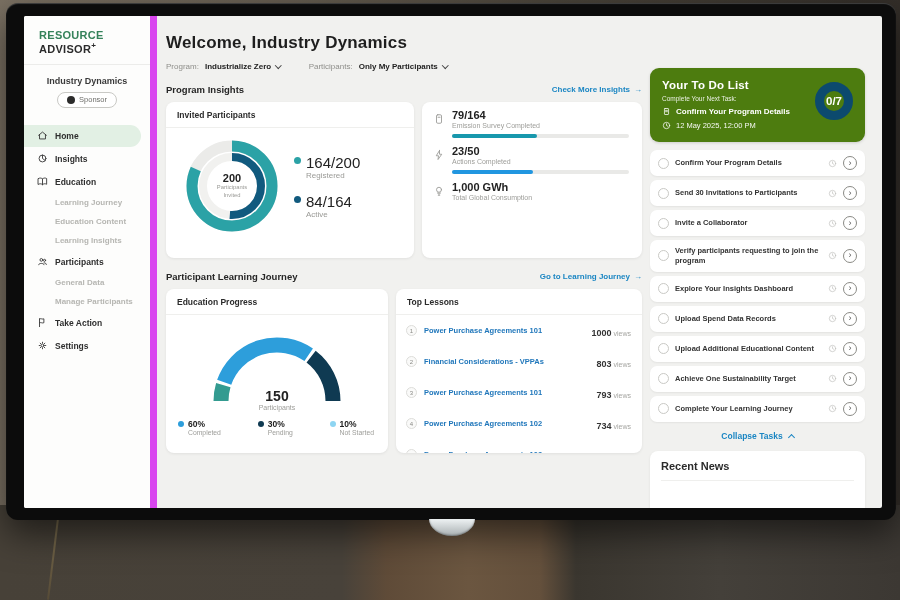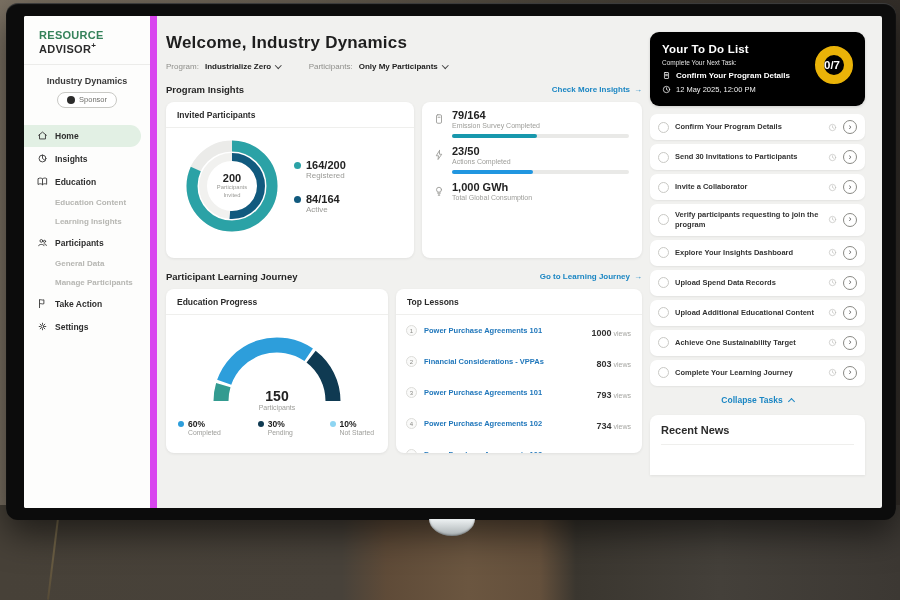--- a/index.html
+++ b/index.html
@@ -61,21 +61,21 @@
   
   .donut-card{flex:0 0 248px;height:156px;}
   .donut-body{display:flex;align-items:center;padding:6px 8px 0 14px;gap:10px;}
   .donut-wrap{position:relative;width:104px;height:104px;flex:0 0 104px;}
   .donut-center{position:absolute;inset:0;display:flex;flex-direction:column;align-items:center;justify-content:center;}
   .dc-val{font-size:11px;font-weight:bold;color:#222;}
   .dc-lab{font-size:5.8px;color:#9a9a96;line-height:1.35;}
   .legend-v{display:flex;flex-direction:column;gap:13px;}
   .leg-item{display:flex;gap:5px;align-items:flex-start;}
   .dot{width:7px;height:7px;border-radius:50%;margin-top:3px;flex:0 0 7px;}
-  .leg-val{font-size:11px;font-weight:bold;color:#222;}
+  .leg-val{font-size:15px;font-weight:normal;color:#222;}
   .leg-lab{font-size:8px;color:#9a9a96;}
 
   
   .info-card{flex:1;height:156px;}
   .metric{display:flex;gap:7px;padding:7px 13px 0 11px;}
   .mico{width:12px;flex:0 0 12px;padding-top:2px;}
   .mico svg{width:12px;height:12px;}
   .mval{font-size:11px;font-weight:bold;color:#222;line-height:1.1;}
   .mlab{font-size:7px;color:#9d9d99;margin-top:1px;}
   .mbody{flex:1;}
@@ -98,31 +98,31 @@
   .lessons-card{flex:1;height:164px;}
   .lesson{display:flex;align-items:center;gap:7px;padding:6.5px 11px 6.5px 10px;}
   .rank{width:11px;height:11px;flex:0 0 11px;border:1px solid #ddddda;border-radius:50%;
     display:flex;align-items:center;justify-content:center;font-size:6px;color:#8a8a86;background:#fafaf9;}
   .ltitle{flex:1;font-size:7.5px;font-weight:600;color:#2077bb;cursor:pointer;}
   .views{white-space:nowrap;}
   .vnum{font-size:9px;font-weight:bold;color:#333;}
   .vlab{font-size:7px;color:#a5a5a1;margin-left:2px;}
 
   
-  .todo-card{position:relative;background:#000000;border-radius:9px;padding:11px 12px 12px;color:#fff;
-    box-shadow:0 1px 3px rgba(0,0,0,.15);}
+  .todo-card{position:relative;background:#4d7c0f;border-radius:9px;padding:11px 12px 12px;color:#fff;
+    box-shadow:0 1px 3px rgba(0,0,0,.15);margin-top:36px;}
   .todo-title{font-size:11.5px;font-weight:bold;letter-spacing:.2px;}
   .todo-sub{font-size:6.5px;opacity:.88;margin-top:4px;}
   .todo-row{display:flex;align-items:center;gap:5px;margin-top:5px;width:138px;}
   .todo-task{font-size:8px;font-weight:bold;}
   .todo-due{font-size:7.5px;opacity:.95;}
   .tico{width:9px;height:9px;flex:0 0 9px;}
   .tico svg{width:9px;height:9px;display:block;}
-  .ring{position:absolute;right:12px;top:14px;width:38px;height:38px;border:9px solid #eab308;
-    border-radius:50%;display:flex;align-items:center;}
+  .ring{position:absolute;right:12px;top:14px;width:38px;height:38px;border:9px solid #0c4a6e;
+    border-radius:50%;display:flex;align-items:center;justify-content:center;}
   .ring-val{font-size:11.5px;font-weight:bold;color:#fff;}
 
   
   .tasks{margin-top:8px;display:flex;flex-direction:column;gap:4px;}
   .task{background:#fff;border-radius:7px;box-shadow:0 1px 2px rgba(0,0,0,.06);
     display:flex;align-items:center;gap:6px;padding:6px 8px;cursor:pointer;}
   .tcheck{width:11px;height:11px;flex:0 0 11px;border:1px solid #c9c9c5;border-radius:50%;background:#fff;cursor:pointer;}
   .tlabel{flex:1;font-size:7.5px;font-weight:600;color:#333;line-height:1.3;}
   .tclock{width:9px;height:9px;flex:0 0 9px;opacity:.65;}
   .tclock svg{width:9px;height:9px;display:block;}
@@ -179,20 +179,23 @@
           </div>
           <div class="nav-item main">
             <span class="nico">
                 <svg class="icon-stroke" viewBox="0 0 24 24">
                   <path d="M3 5.5C7 3.5 10 4.5 12 6.5c2-2 5-3 9-1V18c-4-2-7-1-9 1-2-2-5-3-9-1Z M12 6.5V19"></path>
                 </svg>
               </span>
             <span>Education</span>
           </div>
           <div class="nav-item sub">
+            <span>Learning Journey</span>
+          </div>
+          <div class="nav-item sub">
             <span>Education Content</span>
           </div>
           <div class="nav-item sub">
             <span>Learning Insights</span>
           </div>
           <div class="nav-item main">
             <span class="nico">
                 <svg class="icon-stroke" viewBox="0 0 24 24">
                   <circle cx="9.5" cy="8.5" r="3"></circle>
                   <path d="M3.5 19c0-4 12-4 12 0"></path>

